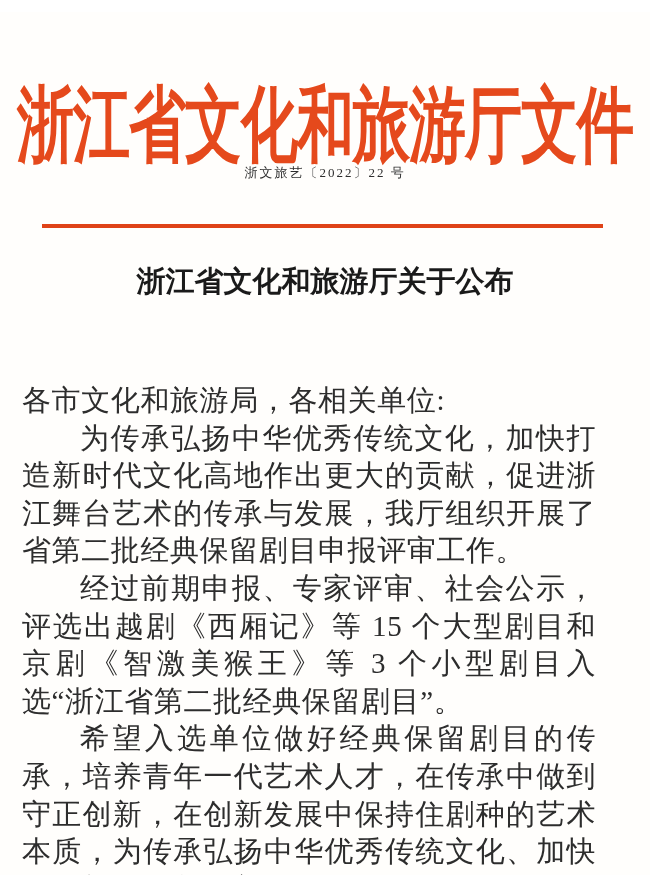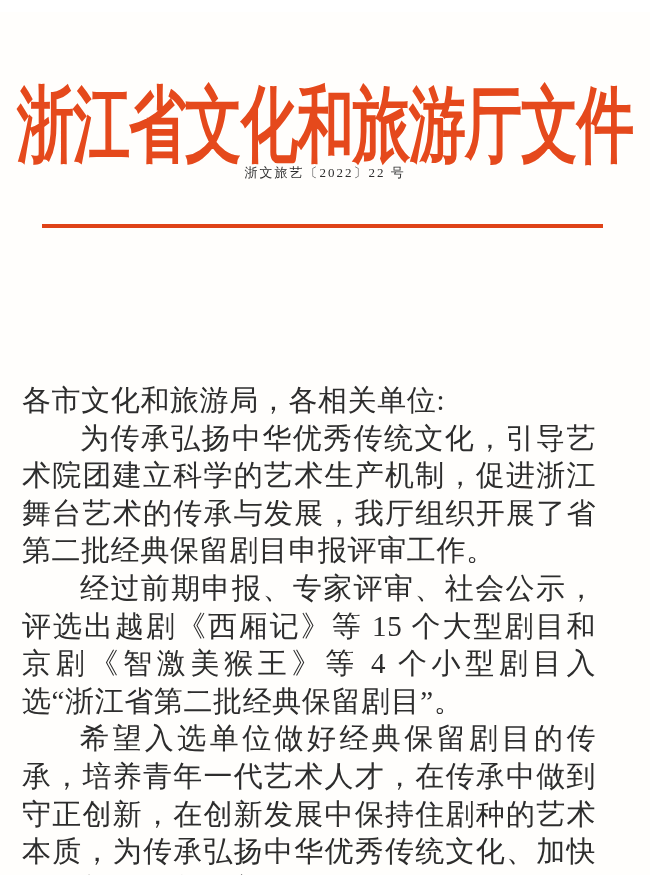--- a/index.html
+++ b/index.html
@@ -84,22 +84,23 @@
 
 <div class="page">
 
   <div class="org-title">浙江省文化和旅游厅文件</div>
 
   <div class="doc-number">浙文旅艺〔2022〕22 号</div>
 
   <div class="red-line"></div>
 
   <h1 class="doc-title">
+    <span class="title-line">浙江省文化和旅游厅关于公布</span>
   </h1>
 
   <div class="body-text">
     <p class="salutation">各市文化和旅游局，各相关单位:</p>
-    <p class="para">为传承弘扬中华优秀传统文化，引导艺术院团建立科学的艺术生产机制，促进浙江舞台艺术的传承与发展，我厅组织开展了省第二批经典保留剧目申报评审工作。</p>
-    <p class="para">经过前期申报、专家评审、社会公示，评选出越剧《西厢记》等 15 个大型剧目和京剧《智激美猴王》等 4 个小型剧目入选“浙江省第二批经典保留剧目”。</p>
+    <p class="para">为传承弘扬中华优秀传统文化，加快打造新时代文化高地作出更大的贡献，促进浙江舞台艺术的传承与发展，我厅组织开展了省第二批经典保留剧目申报评审工作。</p>
+    <p class="para">经过前期申报、专家评审、社会公示，评选出越剧《西厢记》等 15 个大型剧目和京剧《智激美猴王》等 3 个小型剧目入选“浙江省第二批经典保留剧目”。</p>
     <p class="para">希望入选单位做好经典保留剧目的传承，培养青年一代艺术人才，在传承中做到守正创新，在创新发展中保持住剧种的艺术本质，为传承弘扬中华优秀传统文化、加快打造新时代文化高地作出更大的贡献。</p>
   </div>
 
 </div>
 
 </body></html>

